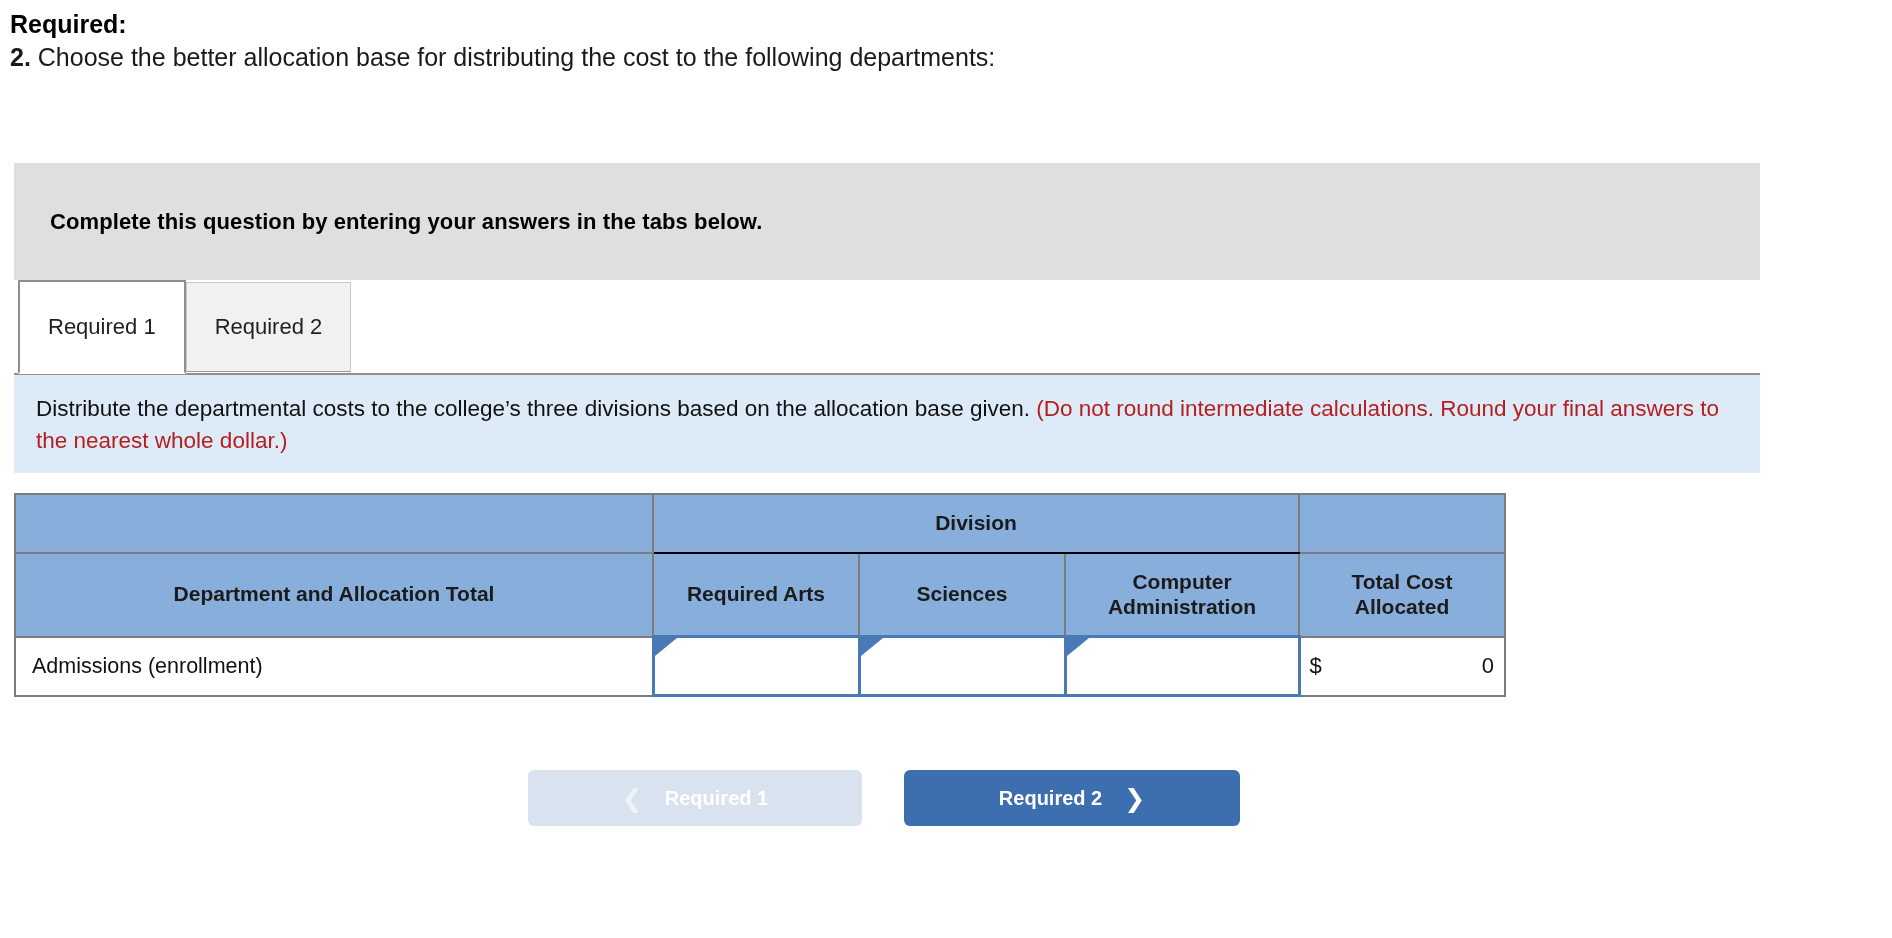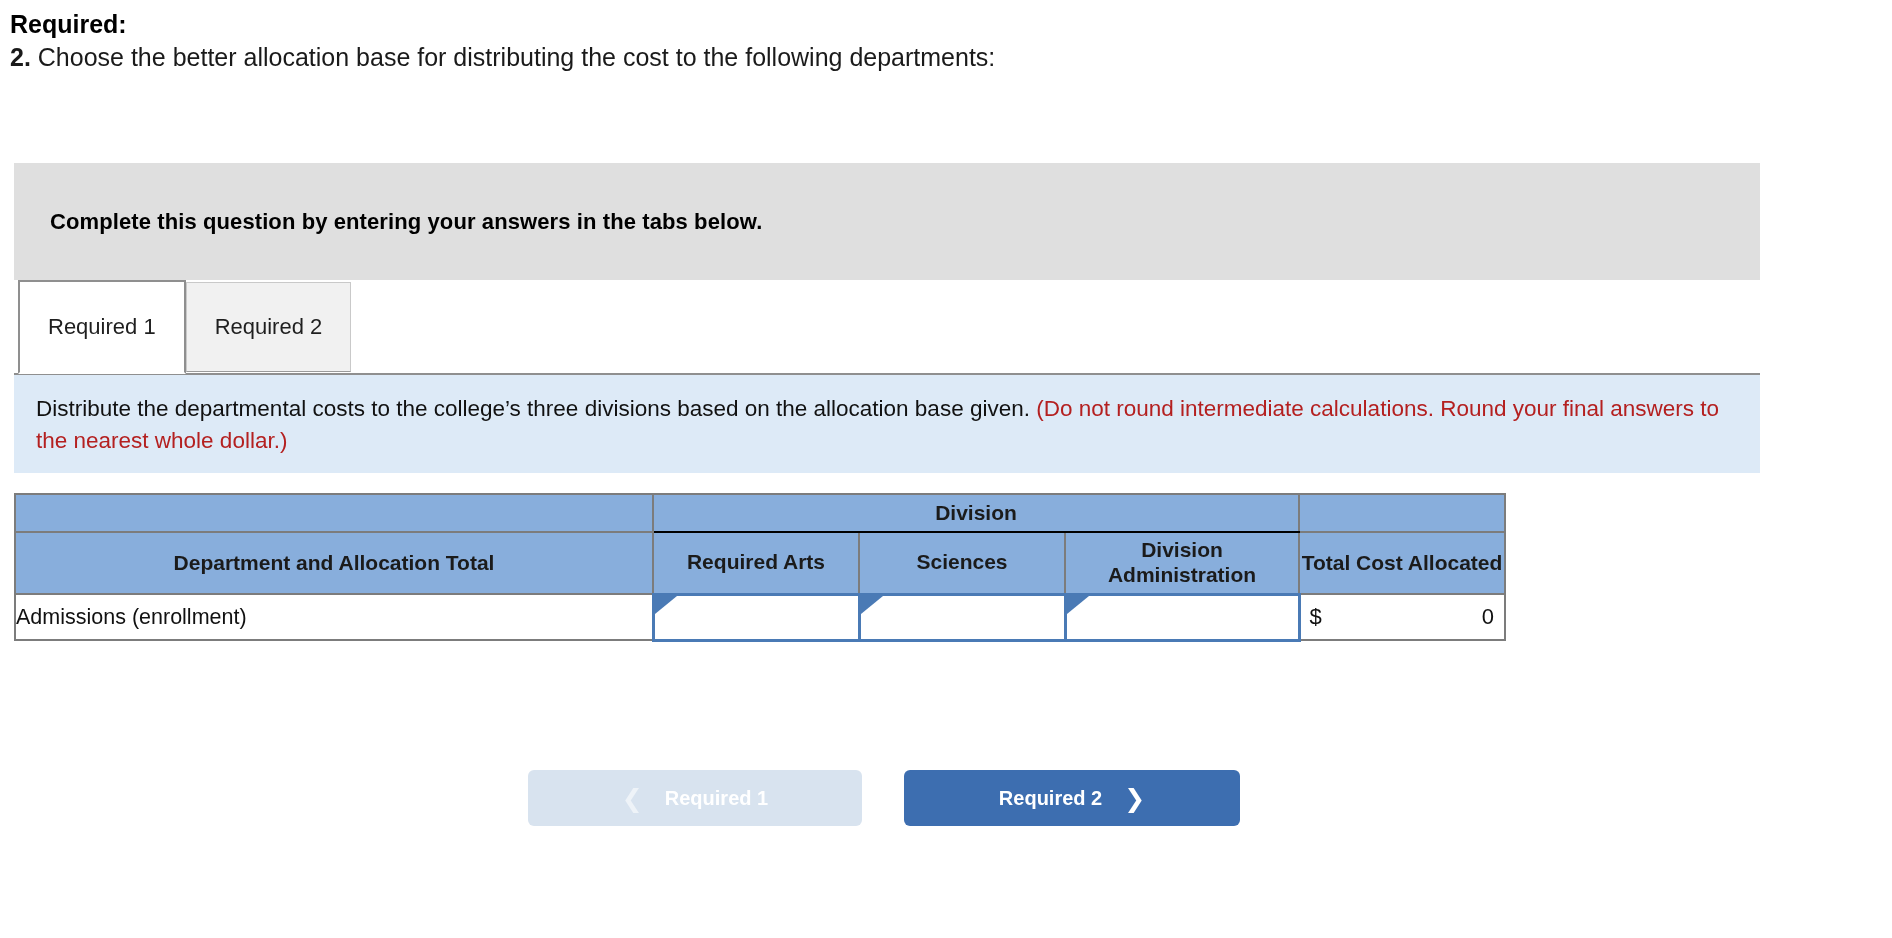--- a/index.html
+++ b/index.html
@@ -118,21 +118,21 @@
   
   .alloc-table {
     position: absolute;
     left: 14px;
     top: 493px;
     border-collapse: collapse;
     table-layout: fixed;
   }
   .alloc-table td, .alloc-table th {
     border: 2px solid #7c7c7c;
-    padding: 0;
+    padding: 16px;
     box-sizing: border-box;
   }
   .hdr {
     background: #88aedc;
     color: #1b1b1b;
     font-size: 21px;
     font-weight: bold;
     text-align: center;
     line-height: 1.18;
   }
@@ -280,21 +280,21 @@
   <tbody>
     <tr>
       <td class="hdr hdr-blank"></td>
       <td class="hdr hdr-division" colspan="3">Division</td>
       <td class="hdr hdr-blank"></td>
     </tr>
     <tr class="hdr-row2">
       <td class="hdr">Department and Allocation Total</td>
       <td class="hdr">Required Arts</td>
       <td class="hdr">Sciences</td>
-      <td class="hdr">Division Administration</td>
+      <td class="hdr">Computer Administration</td>
       <td class="hdr">Total Cost Allocated</td>
     </tr>
 
     <tr>
       <td class="dept-cell">Admissions (enrollment)</td>
       <td class="input-cell">
         <span class="corner-tri"></span>
       </td>
       <td class="input-cell">
         <span class="corner-tri"></span>

